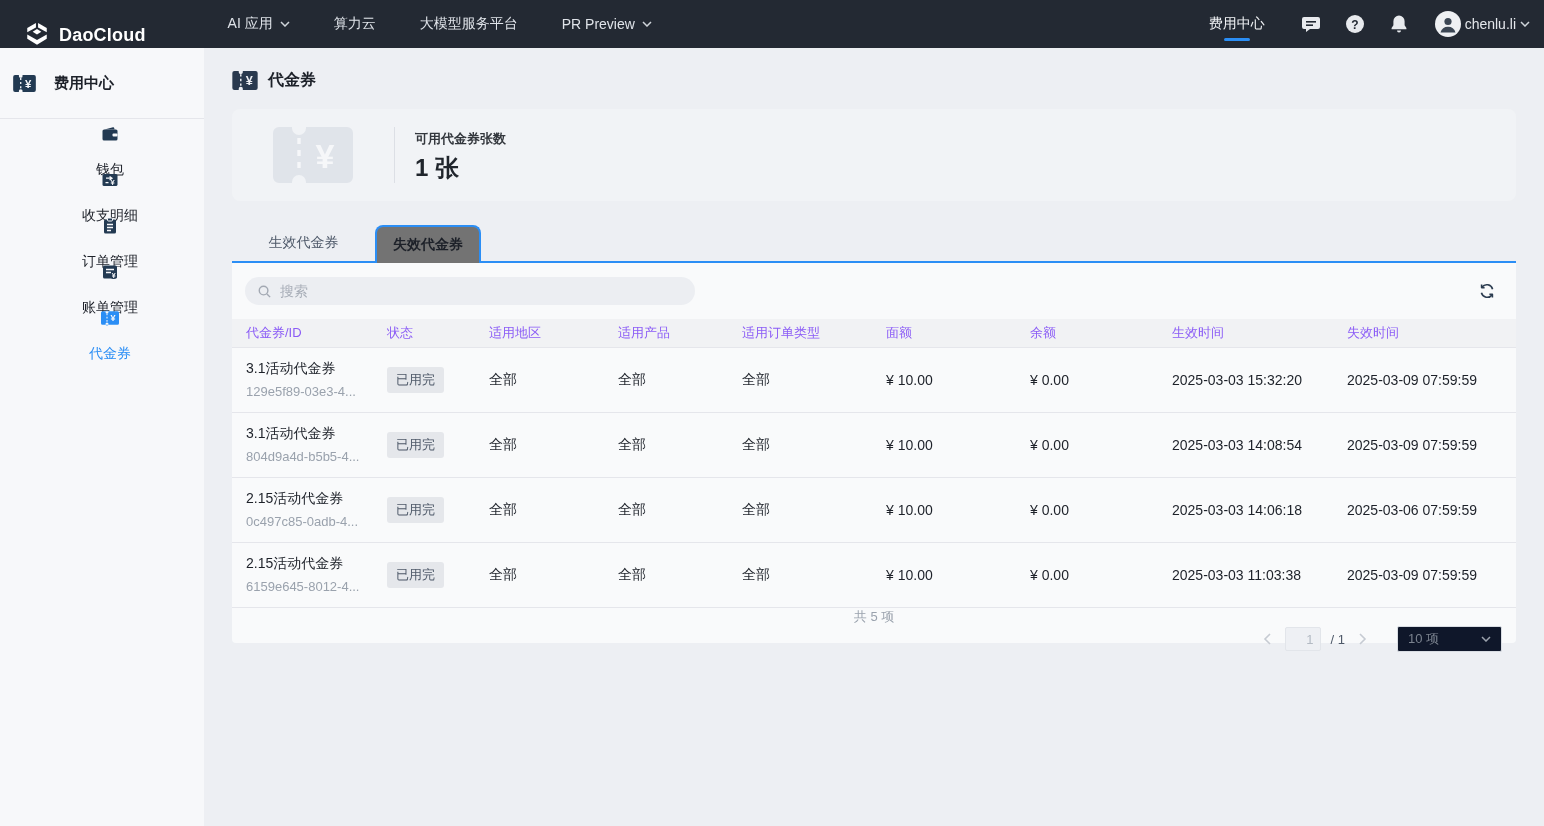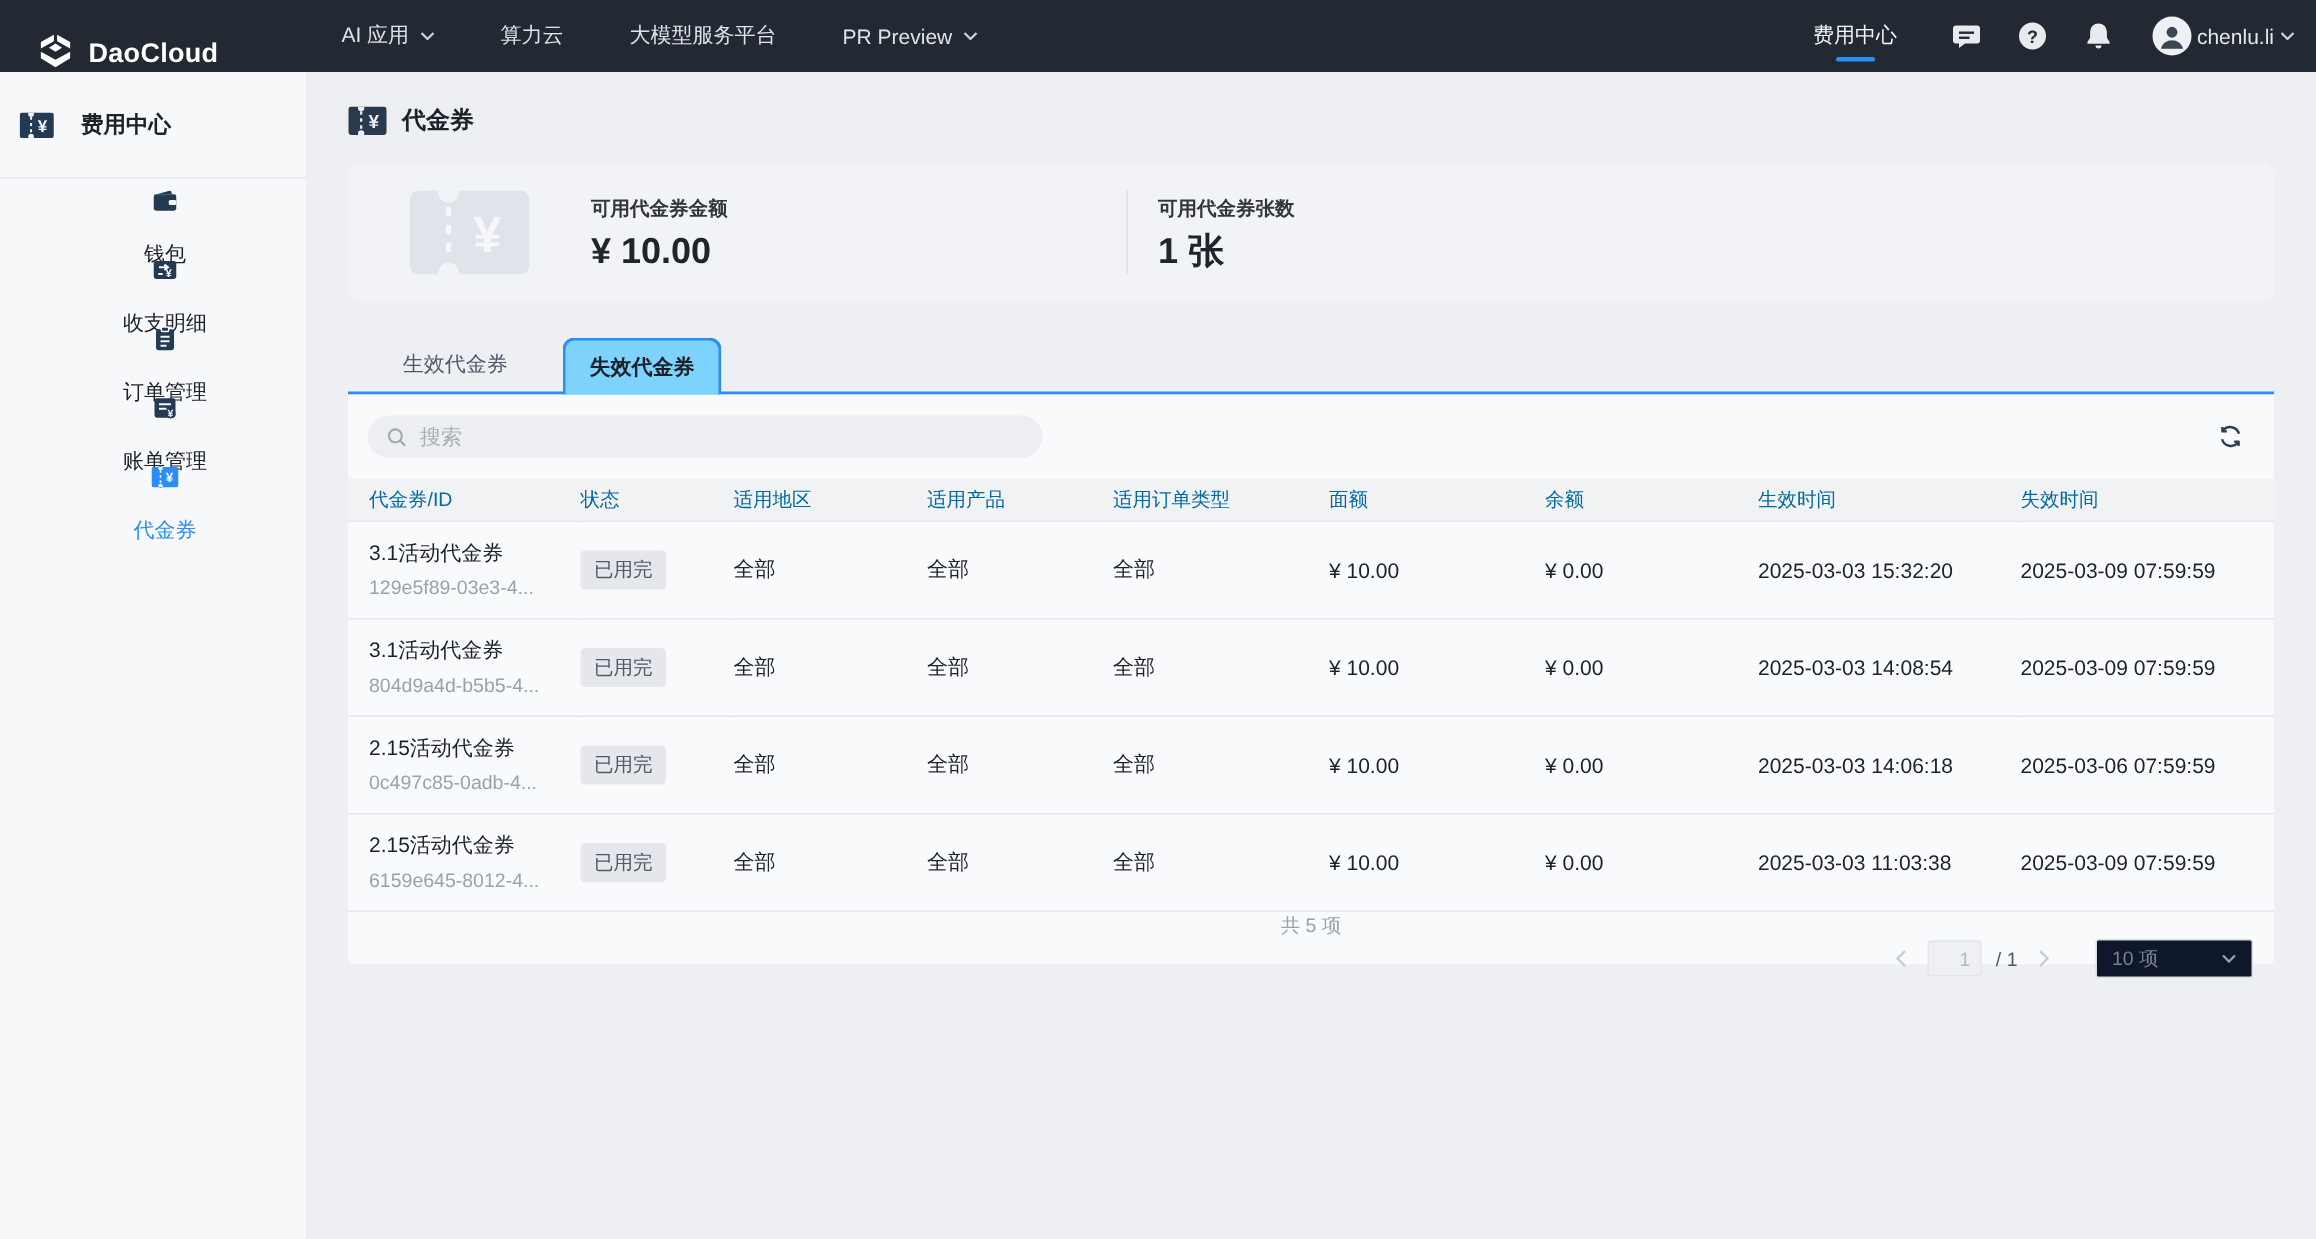--- a/index.html
+++ b/index.html
@@ -46,32 +46,32 @@
   .stat { display:flex; flex-direction:column; }
   .stat-1 { width:357px; }
   .stat-label { font-size:13px; font-weight:bold; color:#33373d; }
   .stat-value { margin-top:7px; font-size:24px; font-weight:bold; color:#20252c; line-height:26px; }
   .stat-divider { width:1px; height:56px; background:#dcdfe5; }
   .stat-2 { margin-left:20px; }
 
   .tabs { margin-top:24px; display:flex; align-items:flex-end; border-bottom:2px solid #2b8ef5; height:38px; }
   .tab { height:36px; display:flex; align-items:center; justify-content:center; font-size:14px; cursor:pointer; }
   .tab.inactive { width:143px; color:#4e5969; }
-  .tab.active { width:106px; background:#7dd3fc; border:2px solid #2b8ef5; border-bottom:none; border-radius:8px 8px 0 0; font-weight:bold; color:#1d2129; margin-bottom:-2px; height:38px; }
+  .tab.active { width:106px; background:#737373; border:2px solid #2b8ef5; border-bottom:none; border-radius:8px 8px 0 0; font-weight:bold; color:#1d2129; margin-bottom:-2px; height:38px; }
 
   .panel { background:#f9fafb; border-radius:0 0 4px 4px; }
   .toolbar { height:56px; display:flex; align-items:center; padding:0 20px 0 13px; }
   .search-box { width:450px; height:28px; background:#eceef2; border-radius:14px; display:flex; align-items:center; padding:0 12px; gap:8px; }
   .search-box input { border:none; outline:none; background:transparent; font-size:14px; color:#4e5969; width:100%; font-family:inherit; }
   .search-box input::placeholder { color:#a8aeb8; }
   .search-icon { width:15px; height:15px; color:#a3a9b3; flex:none; }
   .refresh-btn { margin-left:auto; width:18px; height:18px; color:#2c3c50; cursor:pointer; }
 
   table { width:100%; border-collapse:collapse; table-layout:fixed; }
-  thead th { height:28px; background:#f1f2f4; font-size:13px; font-weight:normal; color:#0369a1; text-align:left; padding:0; }
+  thead th { height:28px; background:#f1f2f4; font-size:13px; font-weight:normal; color:#8b5cf6; text-align:left; padding:0; }
   th:first-child, td:first-child { padding-left:14px; }
   tbody td { height:65px; border-top:1px solid #e5e6eb; font-size:14px; color:#1d2129; padding:0; }
   .v-name { font-size:14px; color:#1d2129; }
   .v-id { font-size:13px; color:#9aa2ad; margin-top:6px; }
   .badge { display:inline-block; background:#e5e7eb; color:#4e5969; font-size:13px; padding:4px 9px; border-radius:3px; }
 
   .table-footer { height:36px; border-top:1px solid #e5e6eb; display:flex; align-items:center; padding:0 14px;flex-direction:column; }
   .total-count { font-size:13px; color:#9aa2ad; }
   .pager { margin-left:auto; display:flex; align-items:center; gap:10px; }
   .pg-arrow { width:14px; height:14px; color:#c6cbd2; cursor:pointer; }
@@ -216,24 +216,20 @@
     </svg>
     <h1 class="page-title">代金券</h1>
   </div>
 
   <section class="summary-card">
     <svg class="card-ticket" viewBox="0 0 80 56">
       <path fill="currentColor" fill-rule="evenodd" d="M6 0h68a6 6 0 0 1 6 6v44a6 6 0 0 1-6 6H6a6 6 0 0 1-6-6V6a6 6 0 0 1 6-6z M26 -6a7 7 0 1 0 0 14 7 7 0 0 0 0-14z M26 48a7 7 0 1 0 0 14 7 7 0 0 0 0-14z"></path>
       <line x1="26" y1="11" x2="26" y2="45" stroke="#f6f7f9" stroke-width="3.4" stroke-dasharray="6 6"></line>
       <text x="52" y="41" text-anchor="middle" font-size="34" font-weight="bold" fill="#f6f7f9" font-family="Liberation Sans, sans-serif">¥</text>
     </svg>
-    <div class="stat stat-1">
-      <span class="stat-label">可用代金券金额</span>
-      <span class="stat-value">¥ 10.00</span>
-    </div>
     <div class="stat-divider"></div>
     <div class="stat stat-2">
       <span class="stat-label">可用代金券张数</span>
       <span class="stat-value">1 张</span>
     </div>
   </section>
 
   <div class="tabs">
     <div class="tab inactive">
       <span>生效代金券</span>

